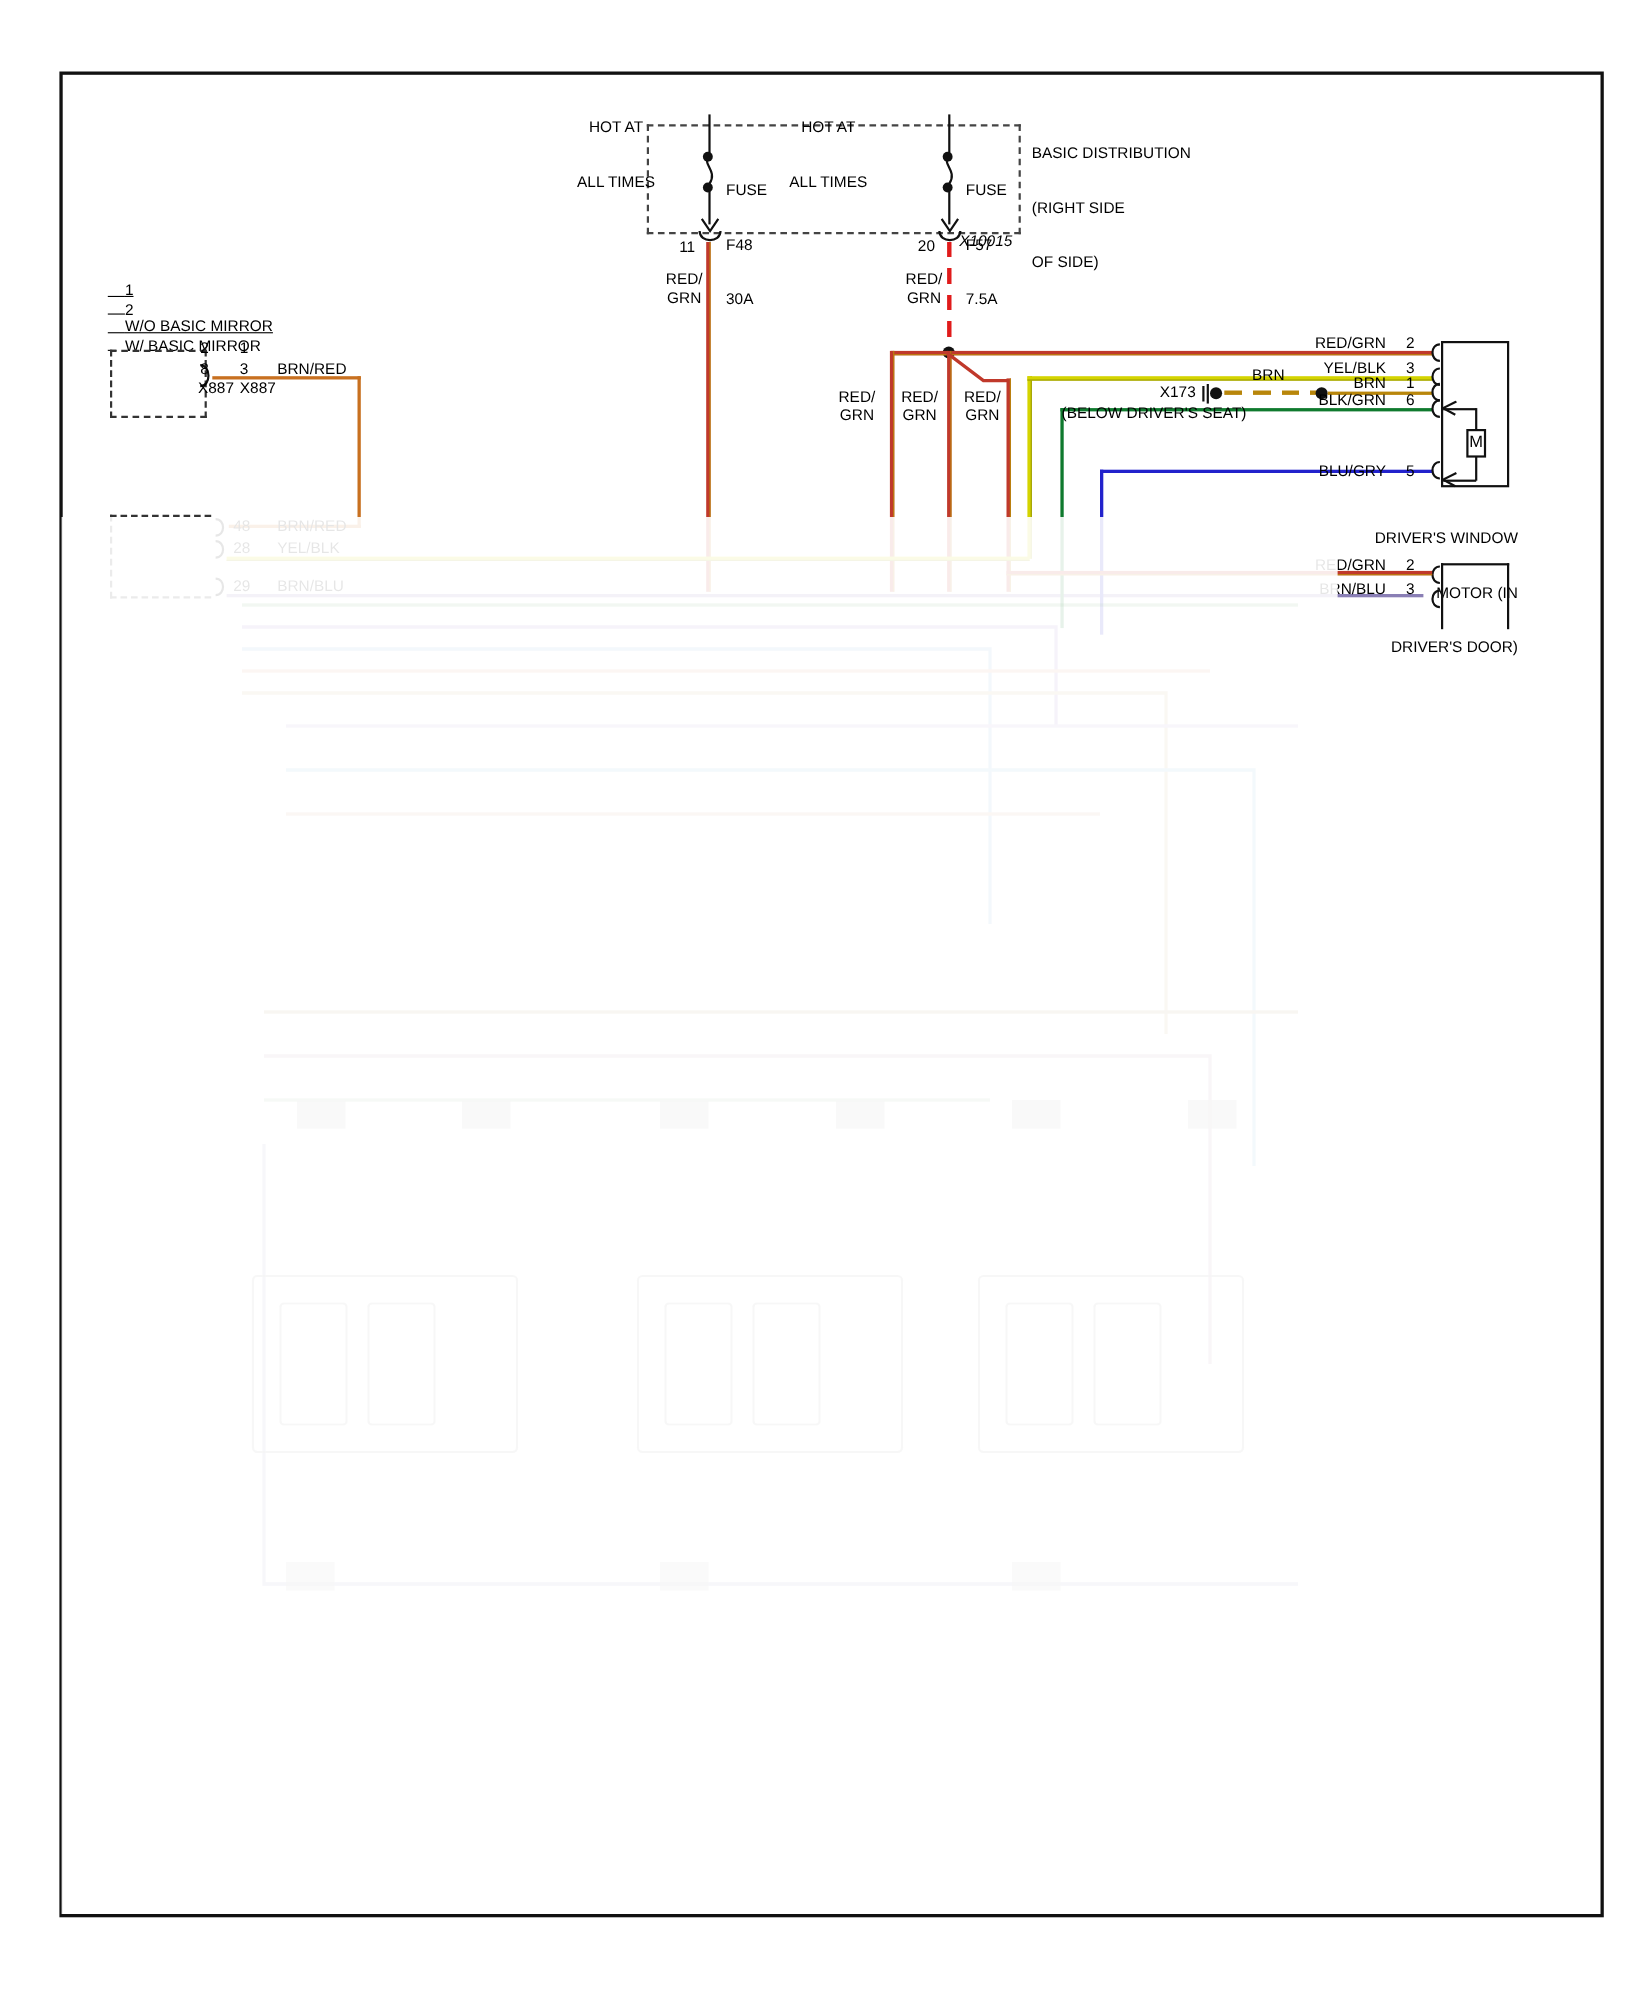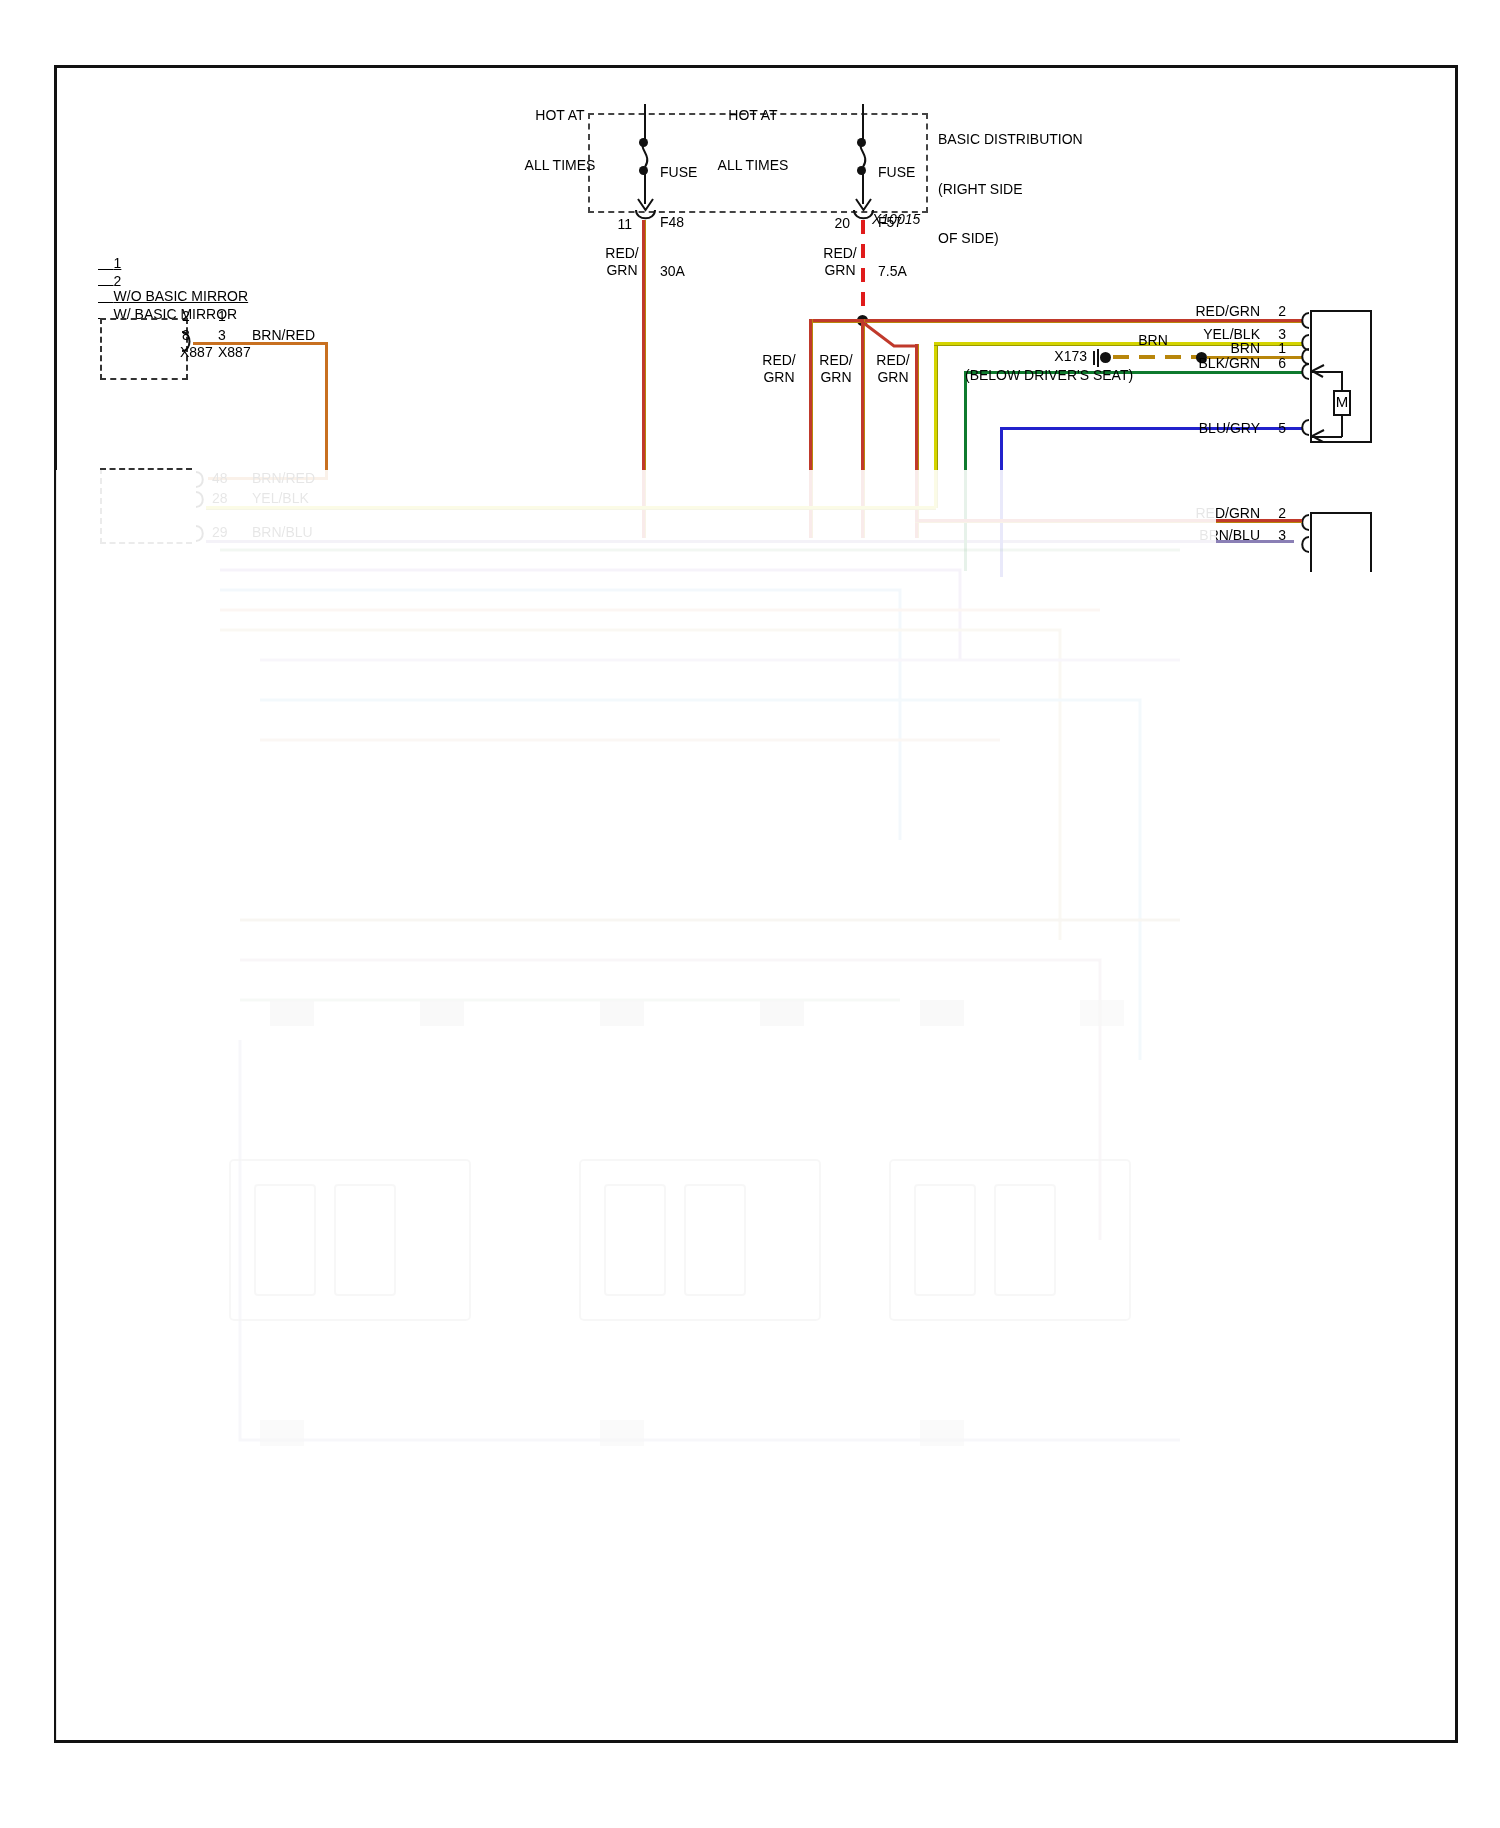--- a/index.html
+++ b/index.html
@@ -251,20 +251,25 @@
 
   <svg style="position:absolute;left:1298px;top:418px;" width="14" height="20">
     <path d="M11 2 C 2 2, 2 17, 11 17" stroke="#111" stroke-width="2" fill="none"></path>
   </svg>
   <svg style="position:absolute;left:1310px;top:429px;" width="16" height="16">
     <path d="M14 1 L2 7 L13 13" stroke="#111" stroke-width="2" fill="none"></path>
   </svg>
   <div class="lbl md r" style="left:1160px;top:420px;width:100px;">BLU/GRY</div>
   <div class="lbl md r" style="left:1264px;top:420px;width:22px;">5</div>
 
+  <div class="lbl md r" style="left:1150px;top:448px;width:230px;">
+    <div>DRIVER'S WINDOW</div>
+    <div>MOTOR (IN</div>
+    <div>DRIVER'S DOOR)</div>
+  </div>
 
   <div class="box" style="left:1310px;top:512px;width:62px;height:60px;border-bottom:none;"></div>
   <svg style="position:absolute;left:1298px;top:513px;" width="14" height="20">
     <path d="M11 2 C 2 2, 2 17, 11 17" stroke="#111" stroke-width="2" fill="none"></path>
   </svg>
   <svg style="position:absolute;left:1298px;top:535px;" width="14" height="20">
     <path d="M11 2 C 2 2, 2 17, 11 17" stroke="#111" stroke-width="2" fill="none"></path>
   </svg>
   <div class="lbl md r" style="left:1160px;top:505px;width:100px;">RED/GRN</div>
   <div class="lbl md r" style="left:1264px;top:505px;width:22px;">2</div>

